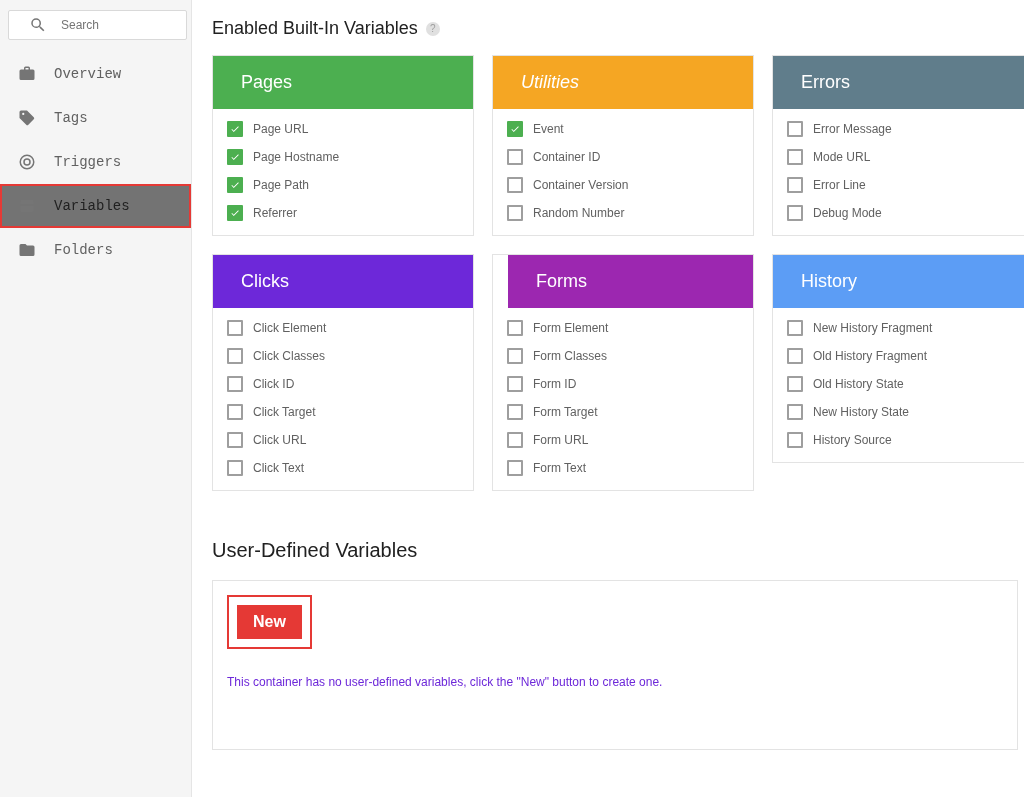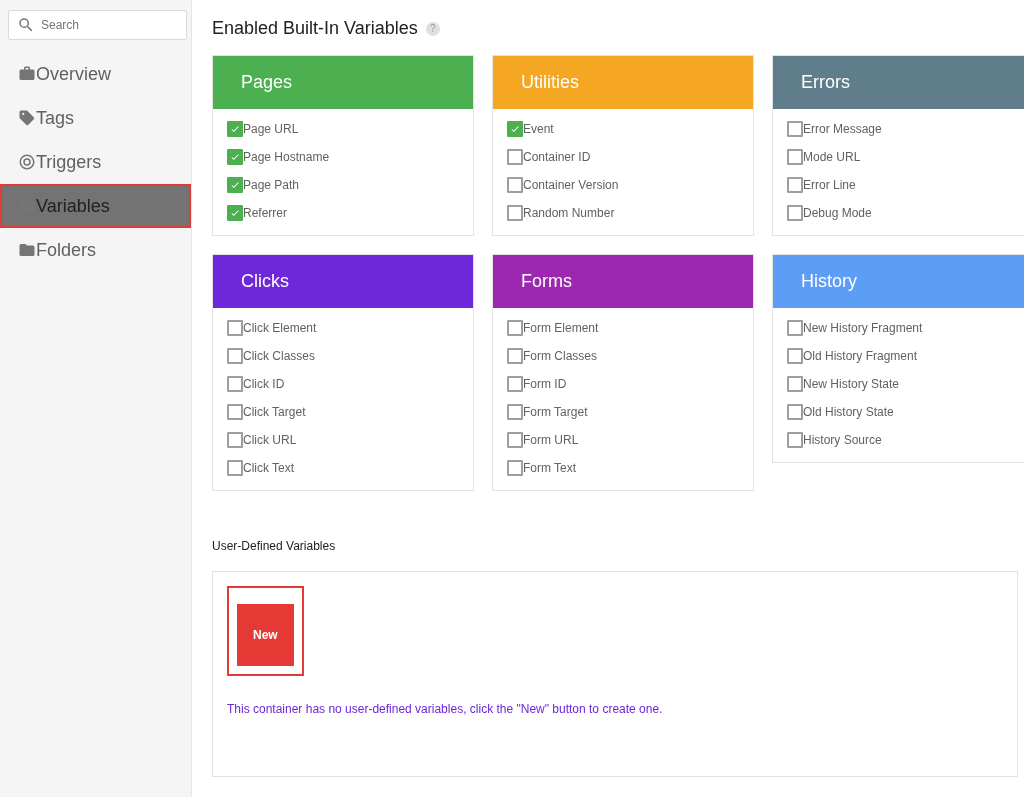--- a/index.html
+++ b/index.html
@@ -23,41 +23,42 @@
   flex-shrink: 0;
 }
 .search-box {
   margin: 0 4px 12px 8px;
   background: #fff;
   border: 1px solid #d9d9d9;
   border-radius: 2px;
   height: 30px;
   display: flex;
   align-items: center;
-  padding: 0 8px;
-  gap: 6px;
+  padding: 0 20px;
+  gap: 14px;
 }
 .search-box input {
   border: none;
   outline: none;
   font-size: 12px;
   color: #757575;
   width: 100%;
   background: transparent;
 }
 .nav { display: flex; flex-direction: column; }
 .nav-item {
   display: flex;
   align-items: center;
-  gap: 0;
+  gap: 18px;
   padding: 0 18px;
   height: 44px;
   color: #616161;
-  font-size: 18px;
+  font-size: 14px;
   cursor: pointer;
+  font-family: Liberation Mono, monospace;
 }
 .nav-item.active {
   background: #737373;
   outline: 2px solid #e53935;
   outline-offset: -2px;
   color: #212121;
 }
 .nav-icon {
   width: 18px;
   height: 18px;
@@ -105,35 +106,35 @@
   border: 1px solid #e3e3e3;
   background: #fff;
 }
 .card-header {
   padding: 16px 28px;
   color: #fff;
   font-size: 18px;
   font-weight: 400;
 }
 .hdr-green   { background: #4caf50; }
-.hdr-orange  { background: #f5a623; }
+.hdr-orange  { background: #f5a623; font-style: italic; }
 .hdr-slate   { background: #607d8b; }
 .hdr-cyan    { background: #6d28d9; }
-.hdr-purple  { background: #9c27b0; }
+.hdr-purple  { background: #9c27b0; margin-left: 15px; }
 .hdr-blue    { background: #5c9df5; }
 .card-body {
   padding: 12px 14px 14px 14px;
   display: flex;
   flex-direction: column;
   gap: 12px;
 }
 .chk-row {
   display: flex;
   align-items: center;
-  gap: 0;
+  gap: 10px;
   font-size: 12px;
   color: #616161;
   cursor: pointer;
 }
 .chk {
   width: 16px;
   height: 16px;
   border: 2px solid #9e9e9e;
   border-radius: 1px;
   display: flex;
@@ -143,45 +144,44 @@
 }
 .chk.checked {
   background: #4caf50;
   border-color: #4caf50;
 }
 .chk.checked svg { width: 10px; height: 10px; fill: #fff; }
 .user-defined {
   margin-top: 48px;
 }
 .ud-title {
-  font-size: 12px;
+  font-size: 20px;
   color: #212121;
   font-weight: 400;
   margin-bottom: 18px;
 }
 .ud-box {
   border: 1px solid #e3e3e3;
   width: 806px;
   padding: 14px 14px 60px 14px;
   position: relative;
 }
 .new-wrap {
   display: inline-block;
   border: 2px solid #e53935;
   padding: 8px;
 }
 .new-btn {
   background: #e53935;
   color: #fff;
-  font-size: 12px;
+  font-size: 16px;
   font-weight: 700;
   border: none;
-  padding: 24px 16px;
+  padding: 8px 16px;
   cursor: pointer;
-  margin-top: 8px;
 }
 .empty-msg {
   text-align: left;
   color: #6d28d9;
   font-size: 12px;
   margin-top: 26px;
 }
 </style>
 </head>
 <body>
@@ -393,25 +393,25 @@
           <div class="chk-row">
             <span class="chk"></span>
             <span>New History Fragment</span>
           </div>
           <div class="chk-row">
             <span class="chk"></span>
             <span>Old History Fragment</span>
           </div>
           <div class="chk-row">
             <span class="chk"></span>
+            <span>Old History State</span>
+          </div>
+          <div class="chk-row">
+            <span class="chk"></span>
             <span>New History State</span>
-          </div>
-          <div class="chk-row">
-            <span class="chk"></span>
-            <span>Old History State</span>
           </div>
           <div class="chk-row">
             <span class="chk"></span>
             <span>History Source</span>
           </div>
         </div>
       </div>
     </div>
 
   <div class="user-defined">

